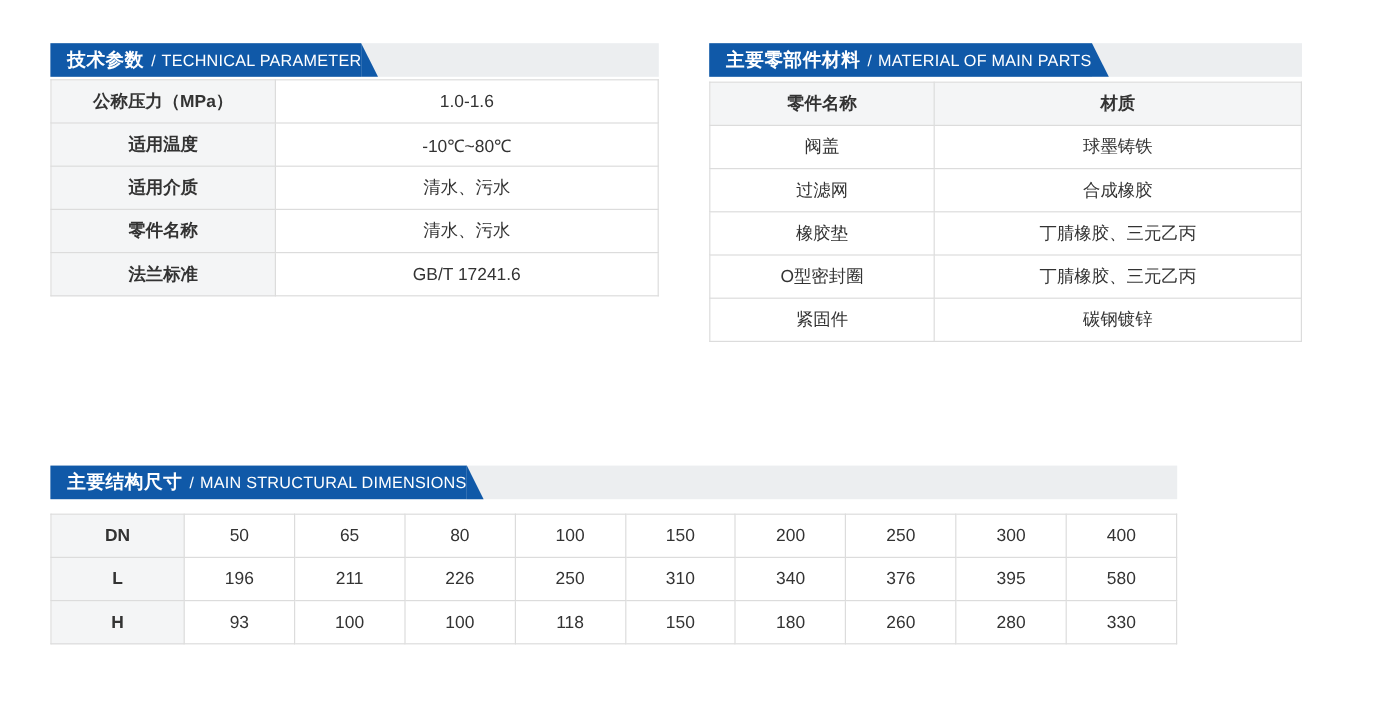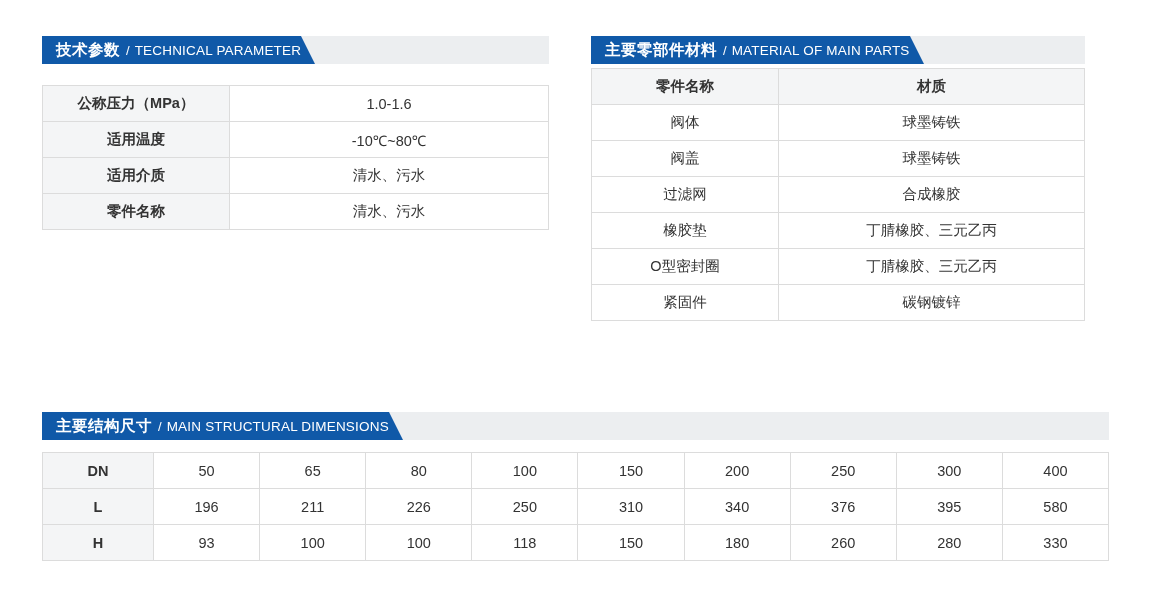--- a/index.html
+++ b/index.html
@@ -88,42 +88,42 @@
     font-weight: bold;
   }
 
   
   #block-tech {
     position: absolute;
     left: 42px;
     top: 36px;
     width: 507px;
   }
-  #tech-table-wrap { margin-top: 21px; }
+  #tech-table-wrap { margin-top: 2px; }
   #tech-table col.c1 { width: 187px; }
 
   #block-material {
     position: absolute;
     left: 591px;
     top: 36px;
     width: 494px;
   }
   #mat-table-wrap { margin-top: 4px; }
   #mat-table col.c1 { width: 187px; }
   #mat-table th {
     background: #f4f5f6;
     font-weight: bold;
     font-size: 14.5px;
   }
 
   #block-dim {
     position: absolute;
     left: 42px;
-    top: 412px;
-    width: 1067px;
+    top: 388px;
+    width: 939px;
   }
   #dim-table-wrap { margin-top: 12px; }
   #dim-table col.c1 { width: 111px; }
   #dim-table td.rowlabel {
     background: #f4f5f6;
     font-weight: bold;
   }
 </style>
 </head>
 <body>
@@ -152,20 +152,24 @@
           <td>-10℃~80℃</td>
         </tr>
         <tr>
           <td class="lbl">适用介质</td>
           <td>清水、污水</td>
         </tr>
         <tr>
           <td class="lbl">零件名称</td>
           <td>清水、污水</td>
         </tr>
+        <tr>
+          <td class="lbl">法兰标准</td>
+          <td>GB/T 17241.6</td>
+        </tr>
       </tbody>
     </table>
   </div>
 </div>
 
 <div id="block-material">
   <div class="section-header">
     <div class="blue">
       <span class="hdr-cn">主要零部件材料</span>
       <span class="hdr-sep">/</span>
@@ -178,24 +182,20 @@
           <col class="c1">
           <col>
         </colgroup>
       <thead>
         <tr>
           <th>零件名称</th>
           <th>材质</th>
         </tr>
       </thead>
       <tbody>
-        <tr>
-          <td>阀体</td>
-          <td>球墨铸铁</td>
-        </tr>
         <tr>
           <td>阀盖</td>
           <td>球墨铸铁</td>
         </tr>
         <tr>
           <td>过滤网</td>
           <td>合成橡胶</td>
         </tr>
         <tr>
           <td>橡胶垫</td>

